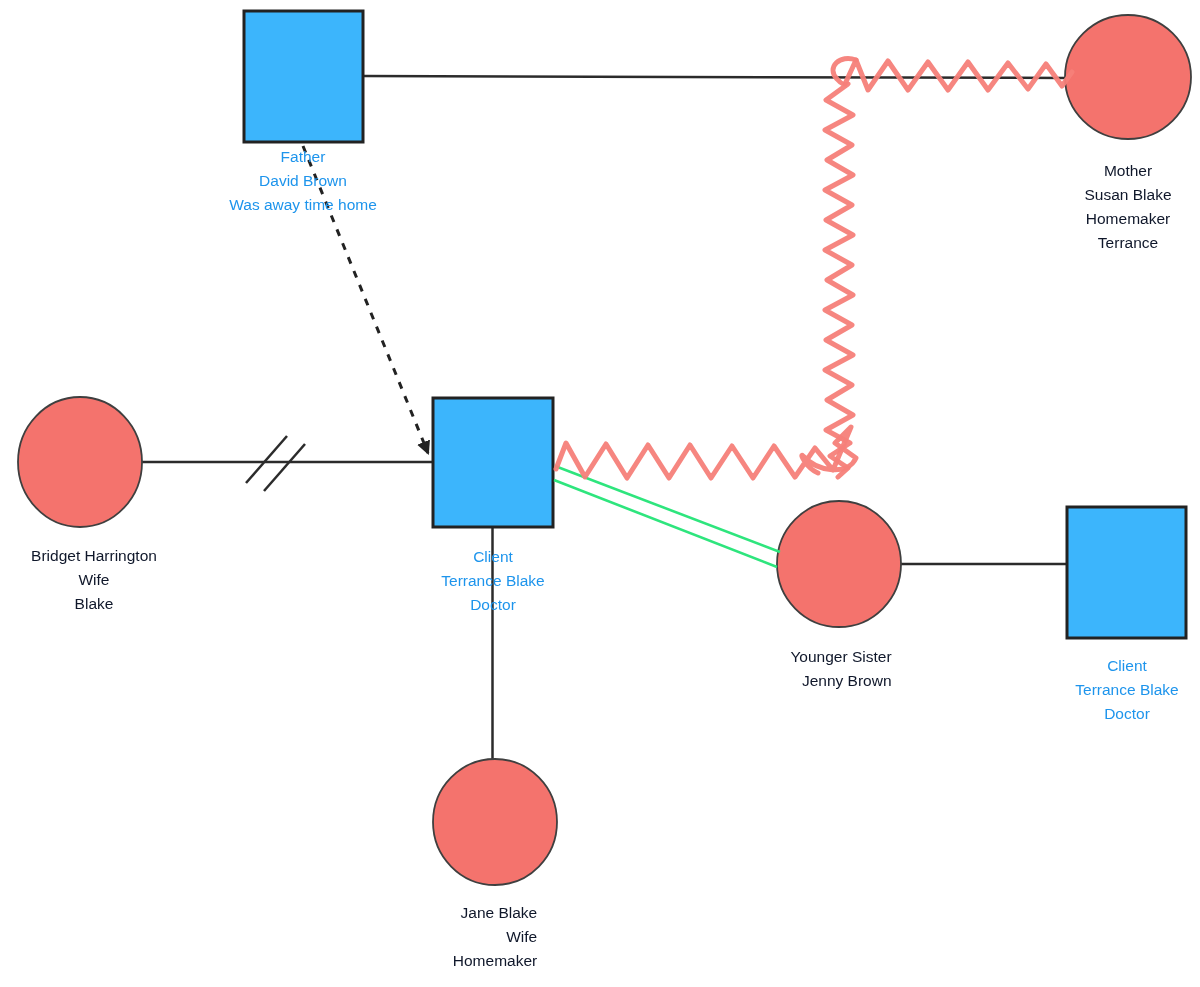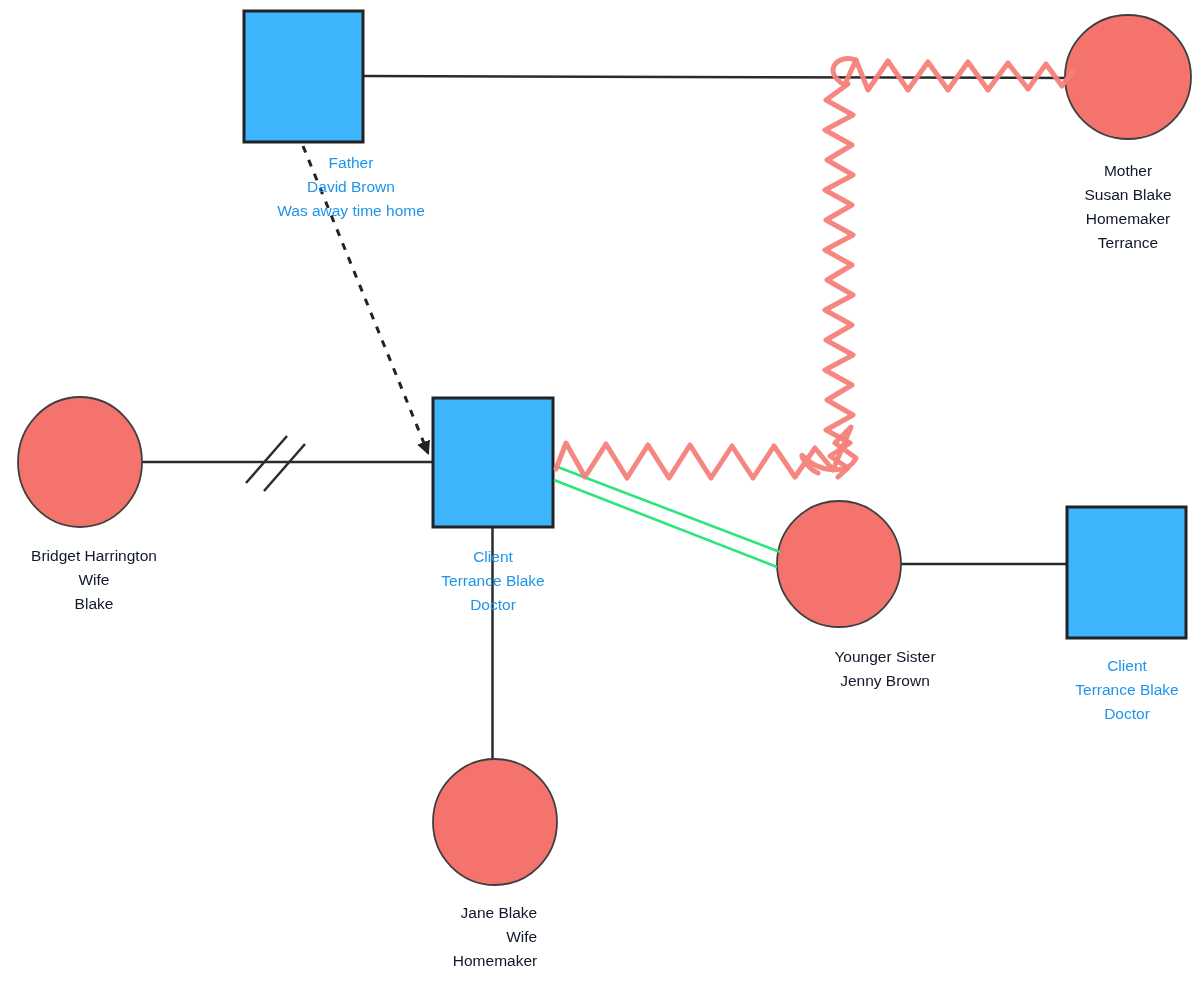--- a/index.html
+++ b/index.html
@@ -67,21 +67,21 @@
     <path class="conflict-line" d="M856,60 C840,54 826,67 837,79 C842,85 847,86 848,84
              L826,100 L853,115 L825,130 L852,145 L827,160 L853,175 L825,190 L852,205
              L826,220 L853,235 L825,250 L852,265 L827,280 L853,295 L825,310 L852,325
              L826,340 L853,355 L825,370 L852,385 L827,400 L853,415 L826,430 L850,443
              L830,456 L848,468 L838,477" stroke="#f58079"></path>
     <path class="conflict-line" d="M556,469 L566,443 L585,477 L606,444 L627,478 L648,445 L669,478 L690,445
              L711,478 L732,446 L753,478 L774,446 L795,477 L815,448 L833,470
              L851,427 L835,443 L856,458 C848,476 818,472 803,456 C799,452 806,468 818,473" stroke="#f58079"></path>
   </svg>
 
-  <div class="label lbl-male" style="left:303px;top:151px;margin-left:48px;">
+  <div class="label lbl-male" style="left:303px;top:145px;">
     <span>Father</span>
     <span>David Brown</span>
     <span>Was away time home</span>
   </div>
 
   <div class="label lbl-female" style="left:1128px;top:159px;">
     <span>Mother</span>
     <span>Susan Blake</span>
     <span>Homemaker</span>
     <span>Terrance</span>
@@ -92,21 +92,21 @@
     <span>Terrance Blake</span>
     <span>Doctor</span>
   </div>
 
   <div class="label lbl-female" style="left:94px;top:544px;">
     <span>Bridget Harrington</span>
     <span>Wife</span>
     <span>Blake</span>
   </div>
 
-  <div class="label lbl-female" style="left:885px;top:645px;">
+  <div class="label lbl-female" style="left:841px;top:645px;text-align:right;">
     <span>Younger Sister</span>
     <span>Jenny Brown</span>
   </div>
 
   <div class="label lbl-male" style="left:1127px;top:654px;">
     <span>Client</span>
     <span>Terrance Blake</span>
     <span>Doctor</span>
   </div>
 

